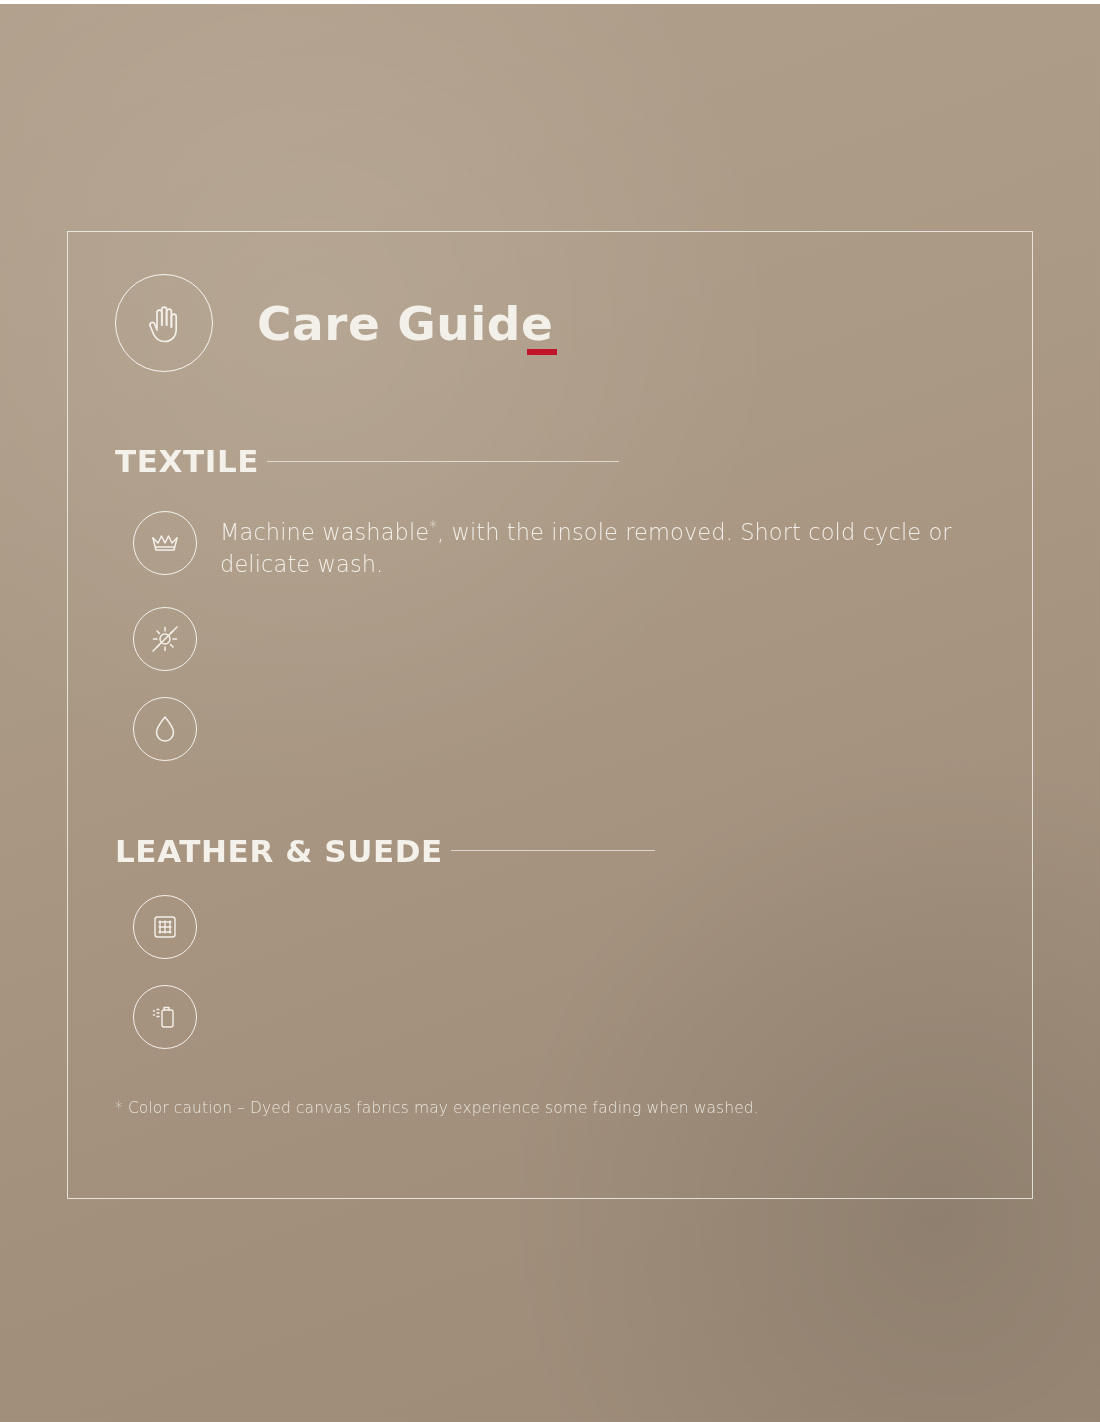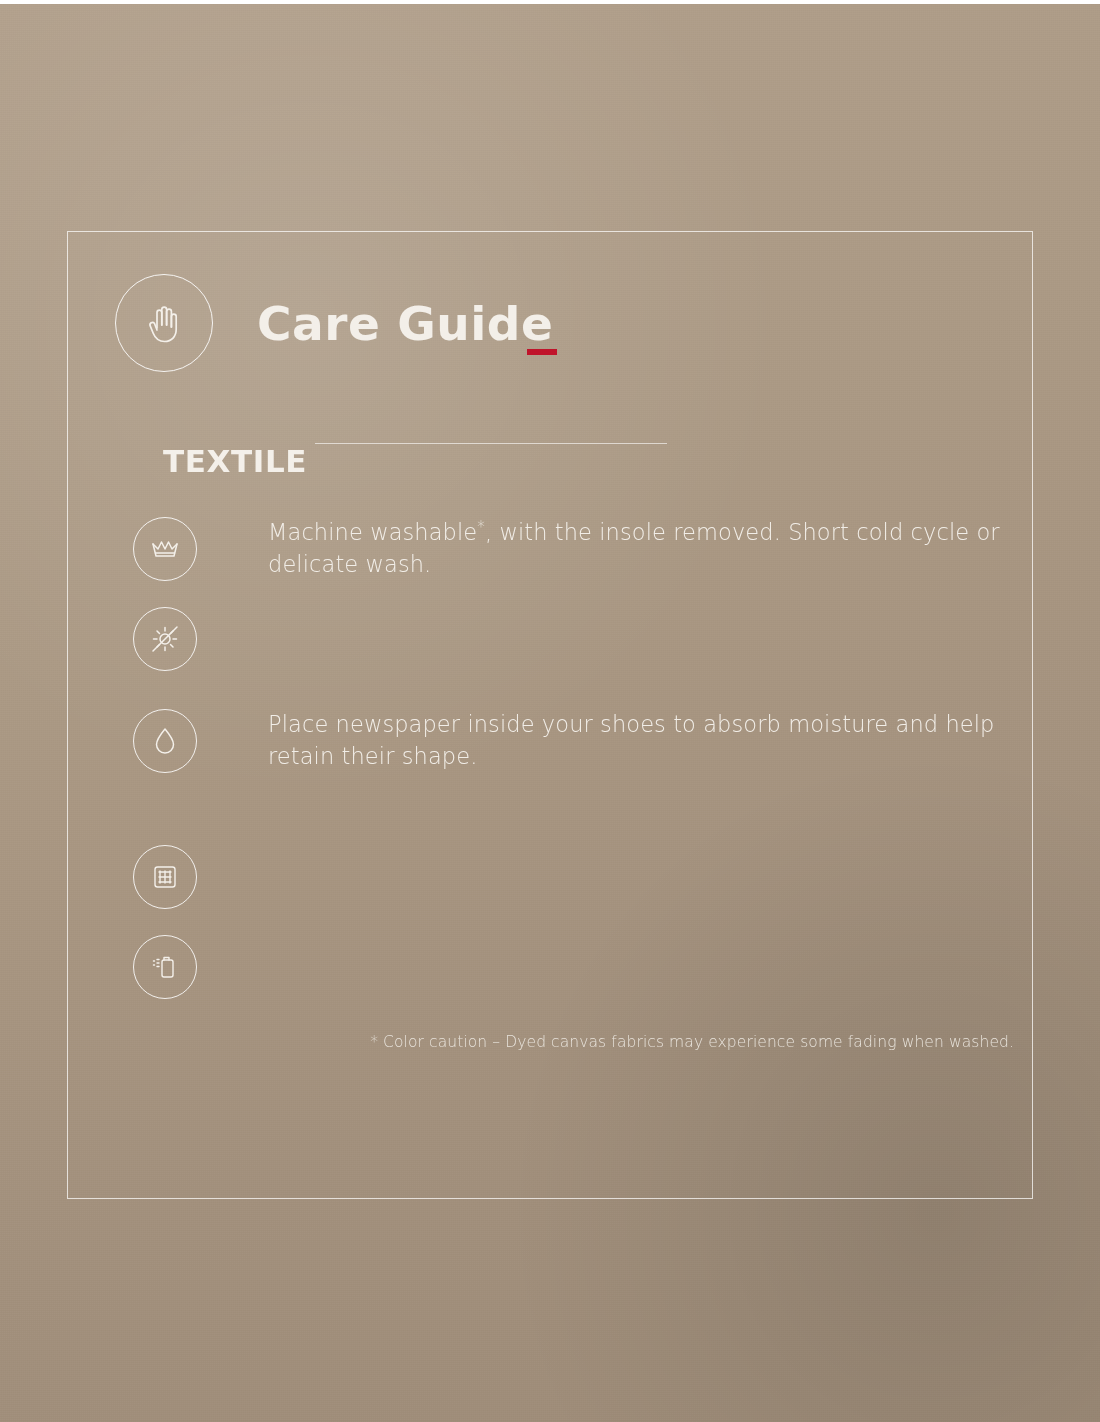--- a/index.html
+++ b/index.html
@@ -93,22 +93,22 @@
 
   
   .section {
     margin-top: 66px;
   }
   .section.second {
     margin-top: 72px;
   }
   .sec-head {
     display: flex;
+    align-items: center;
     gap: 8px;
-    margin-left: 48px;
   }
   .sec-title {
     font-size: 31px;
     font-weight: bold;
     color: #f4f0ea;
     letter-spacing: 0.6px;
     font-family: "DejaVu Sans", sans-serif;
     white-space: nowrap;
   }
   .sec-rule {
@@ -116,23 +116,22 @@
     background: rgba(255,255,255,0.6);
     flex: 0 0 auto;
   }
 
   
   .rows {
     margin-top: 26px;
   }
   .row {
     display: flex;
-    align-items: flex-end;
+    align-items: center;
     margin-top: 26px;
-    gap: 48px;
   }
   .row:first-child { margin-top: 8px; }
 
   .icon-circle {
     width: 62px;
     height: 62px;
     border-radius: 50%;
     border: 1.5px solid rgba(255,255,255,0.85);
     display: flex;
     align-items: center;
@@ -151,22 +150,22 @@
     font-weight: 300;
     letter-spacing: 0.1px;
   }
   .row-text sup {
     font-size: 15px;
     vertical-align: super;
     line-height: 0;
   }
 
   .footnote {
-    margin-top: 34px;
-    text-align: right;
+    margin-top: 50px;
+    text-align: left;
     padding-right: 6px;
     color: #e8e3db;
     font-size: 15.5px;
     font-family: "DejaVu Sans", sans-serif;
     font-weight: 300;
     letter-spacing: 0.1px;
   }
 
   svg { display: block; }
 </style>
@@ -226,27 +225,30 @@
             </svg>
           </div>
         </div>
 
         <div class="row">
           <div class="icon-circle">
             <svg width="34" height="34" viewBox="0 0 34 34" fill="none" stroke="#f4f0ea" stroke-width="1.5" stroke-linecap="round" stroke-linejoin="round">
               <path d="M17 5 C17 5 8.5 15.2 8.5 20.5 a8.5 8.5 0 0 0 17 0 C25.5 15.2 17 5 17 5 Z"></path>
             </svg>
           </div>
-          <div class="row-text">Place newspaper inside your shoes to absorb moisture and help retain their shape.</div>
         </div>
 
       </div>
     </div>
 
     <div class="section second">
+      <div class="sec-head">
+        <div class="sec-title">LEATHER &amp; SUEDE</div>
+        <div class="sec-rule" style="width:204px"></div>
+      </div>
 
       <div class="rows">
 
 
         <div class="row">
           <div class="icon-circle">
             <svg width="34" height="34" viewBox="0 0 34 34" fill="none" stroke="#f4f0ea" stroke-width="1.4" stroke-linecap="round" stroke-linejoin="round">
               <rect x="7" y="7" width="20" height="20" rx="2.5"></rect>
               <path d="M12 11 v12 M17 11 v12 M22 11 v12"></path>
               <path d="M11 12 h12 M11 17 h12 M11 22 h12"></path>

